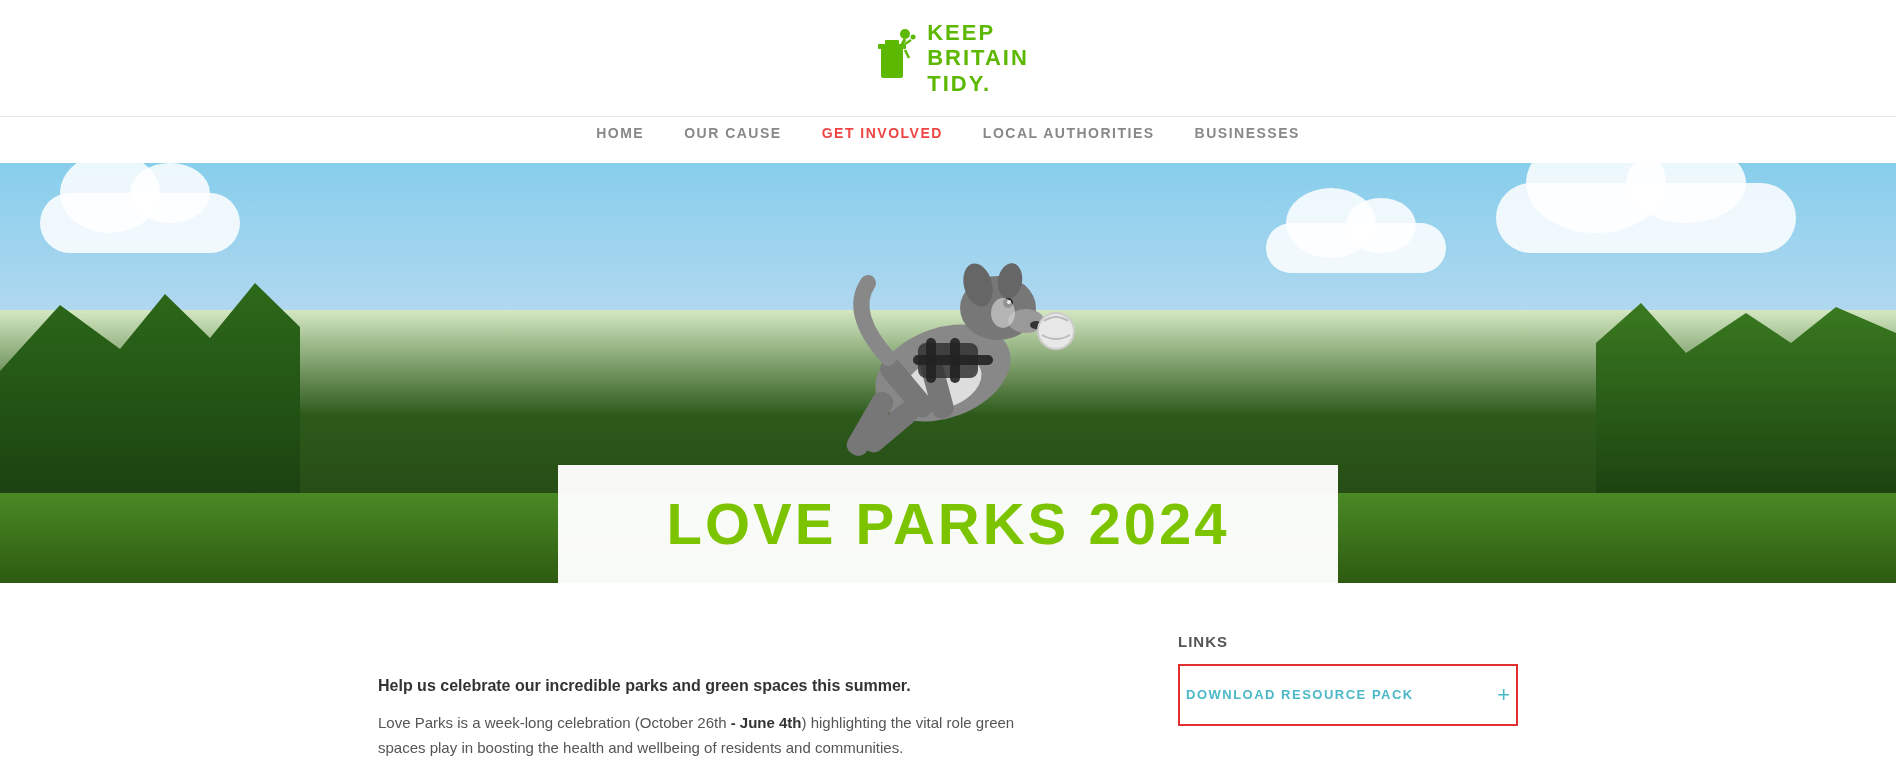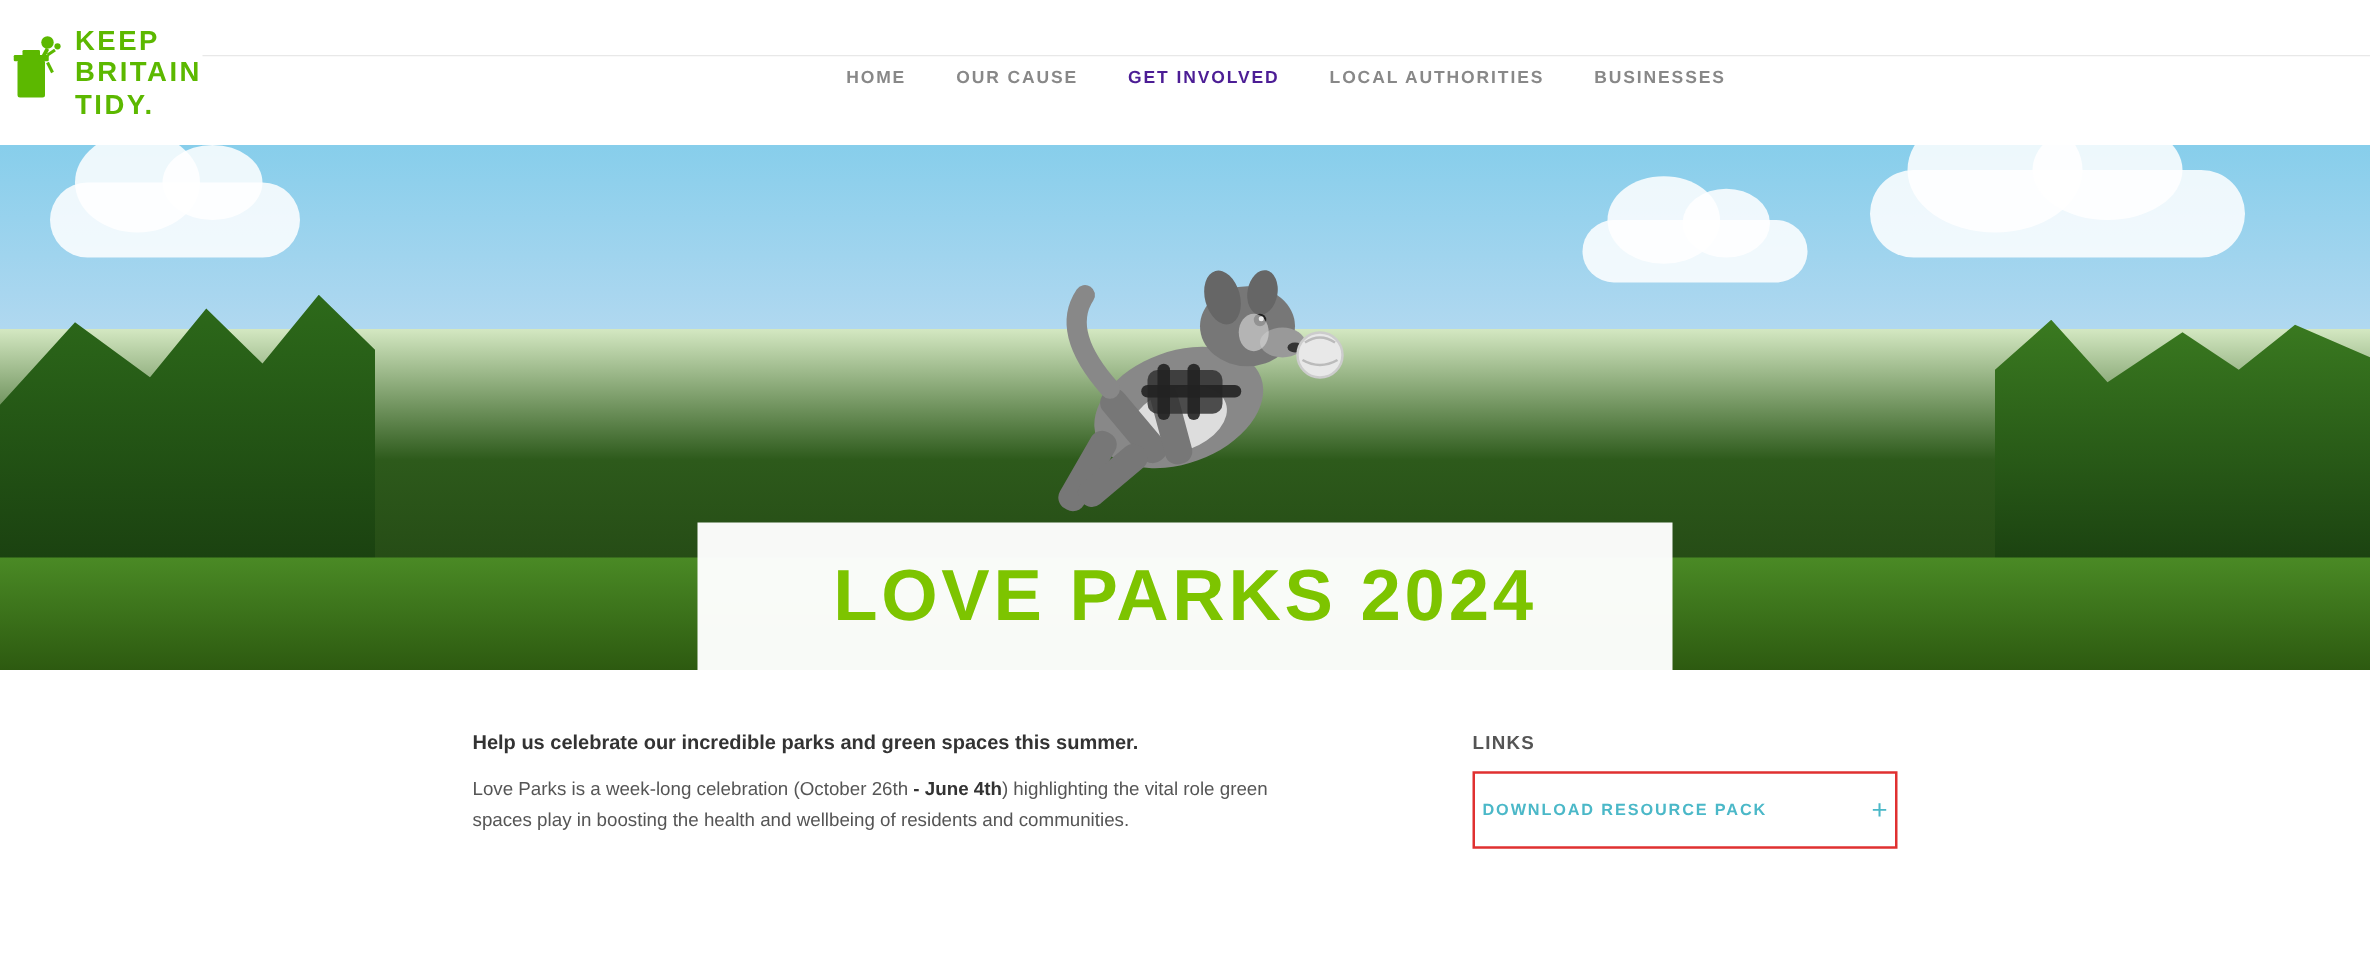--- a/index.html
+++ b/index.html
@@ -1,21 +1,21 @@
 <!DOCTYPE html>
 <html><head>
   <meta charset="utf-8">
   <style>
     * { margin: 0; padding: 0; box-sizing: border-box; }
     body { font-family: Arial, Helvetica, sans-serif; background: #fff; width: 1896px; }
 
     
     .header {
       display: flex;
-      flex-direction: row;
+      flex-direction: column;
       align-items: center;
       padding: 20px 0 0 0;
       background: #fff;
     }
 
     .logo-container {
       display: flex;
       align-items: center;
       gap: 8px;
       margin-bottom: 20px;
@@ -55,21 +55,21 @@
       font-size: 14px;
       font-weight: 600;
       letter-spacing: 1.5px;
       color: #888;
       text-transform: uppercase;
       cursor: pointer;
       text-decoration: none;
     }
 
     .nav-item.active {
-      color: #4c1d95;
+      color: #ef4444;
     }
 
     
     .hero {
       width: 100%;
       height: 420px;
       position: relative;
       overflow: hidden;
       background: #3a5a2a;
     }
@@ -189,20 +189,21 @@
 
     .content-left {
       max-width: 640px;
     }
 
     .content-intro {
       font-size: 16px;
       font-weight: 700;
       color: #333;
       margin-bottom: 16px;
+      margin-top: 44px;
     }
 
     .content-body {
       font-size: 15px;
       color: #555;
       line-height: 1.65;
     }
 
     .content-body strong {
       font-weight: 700;

